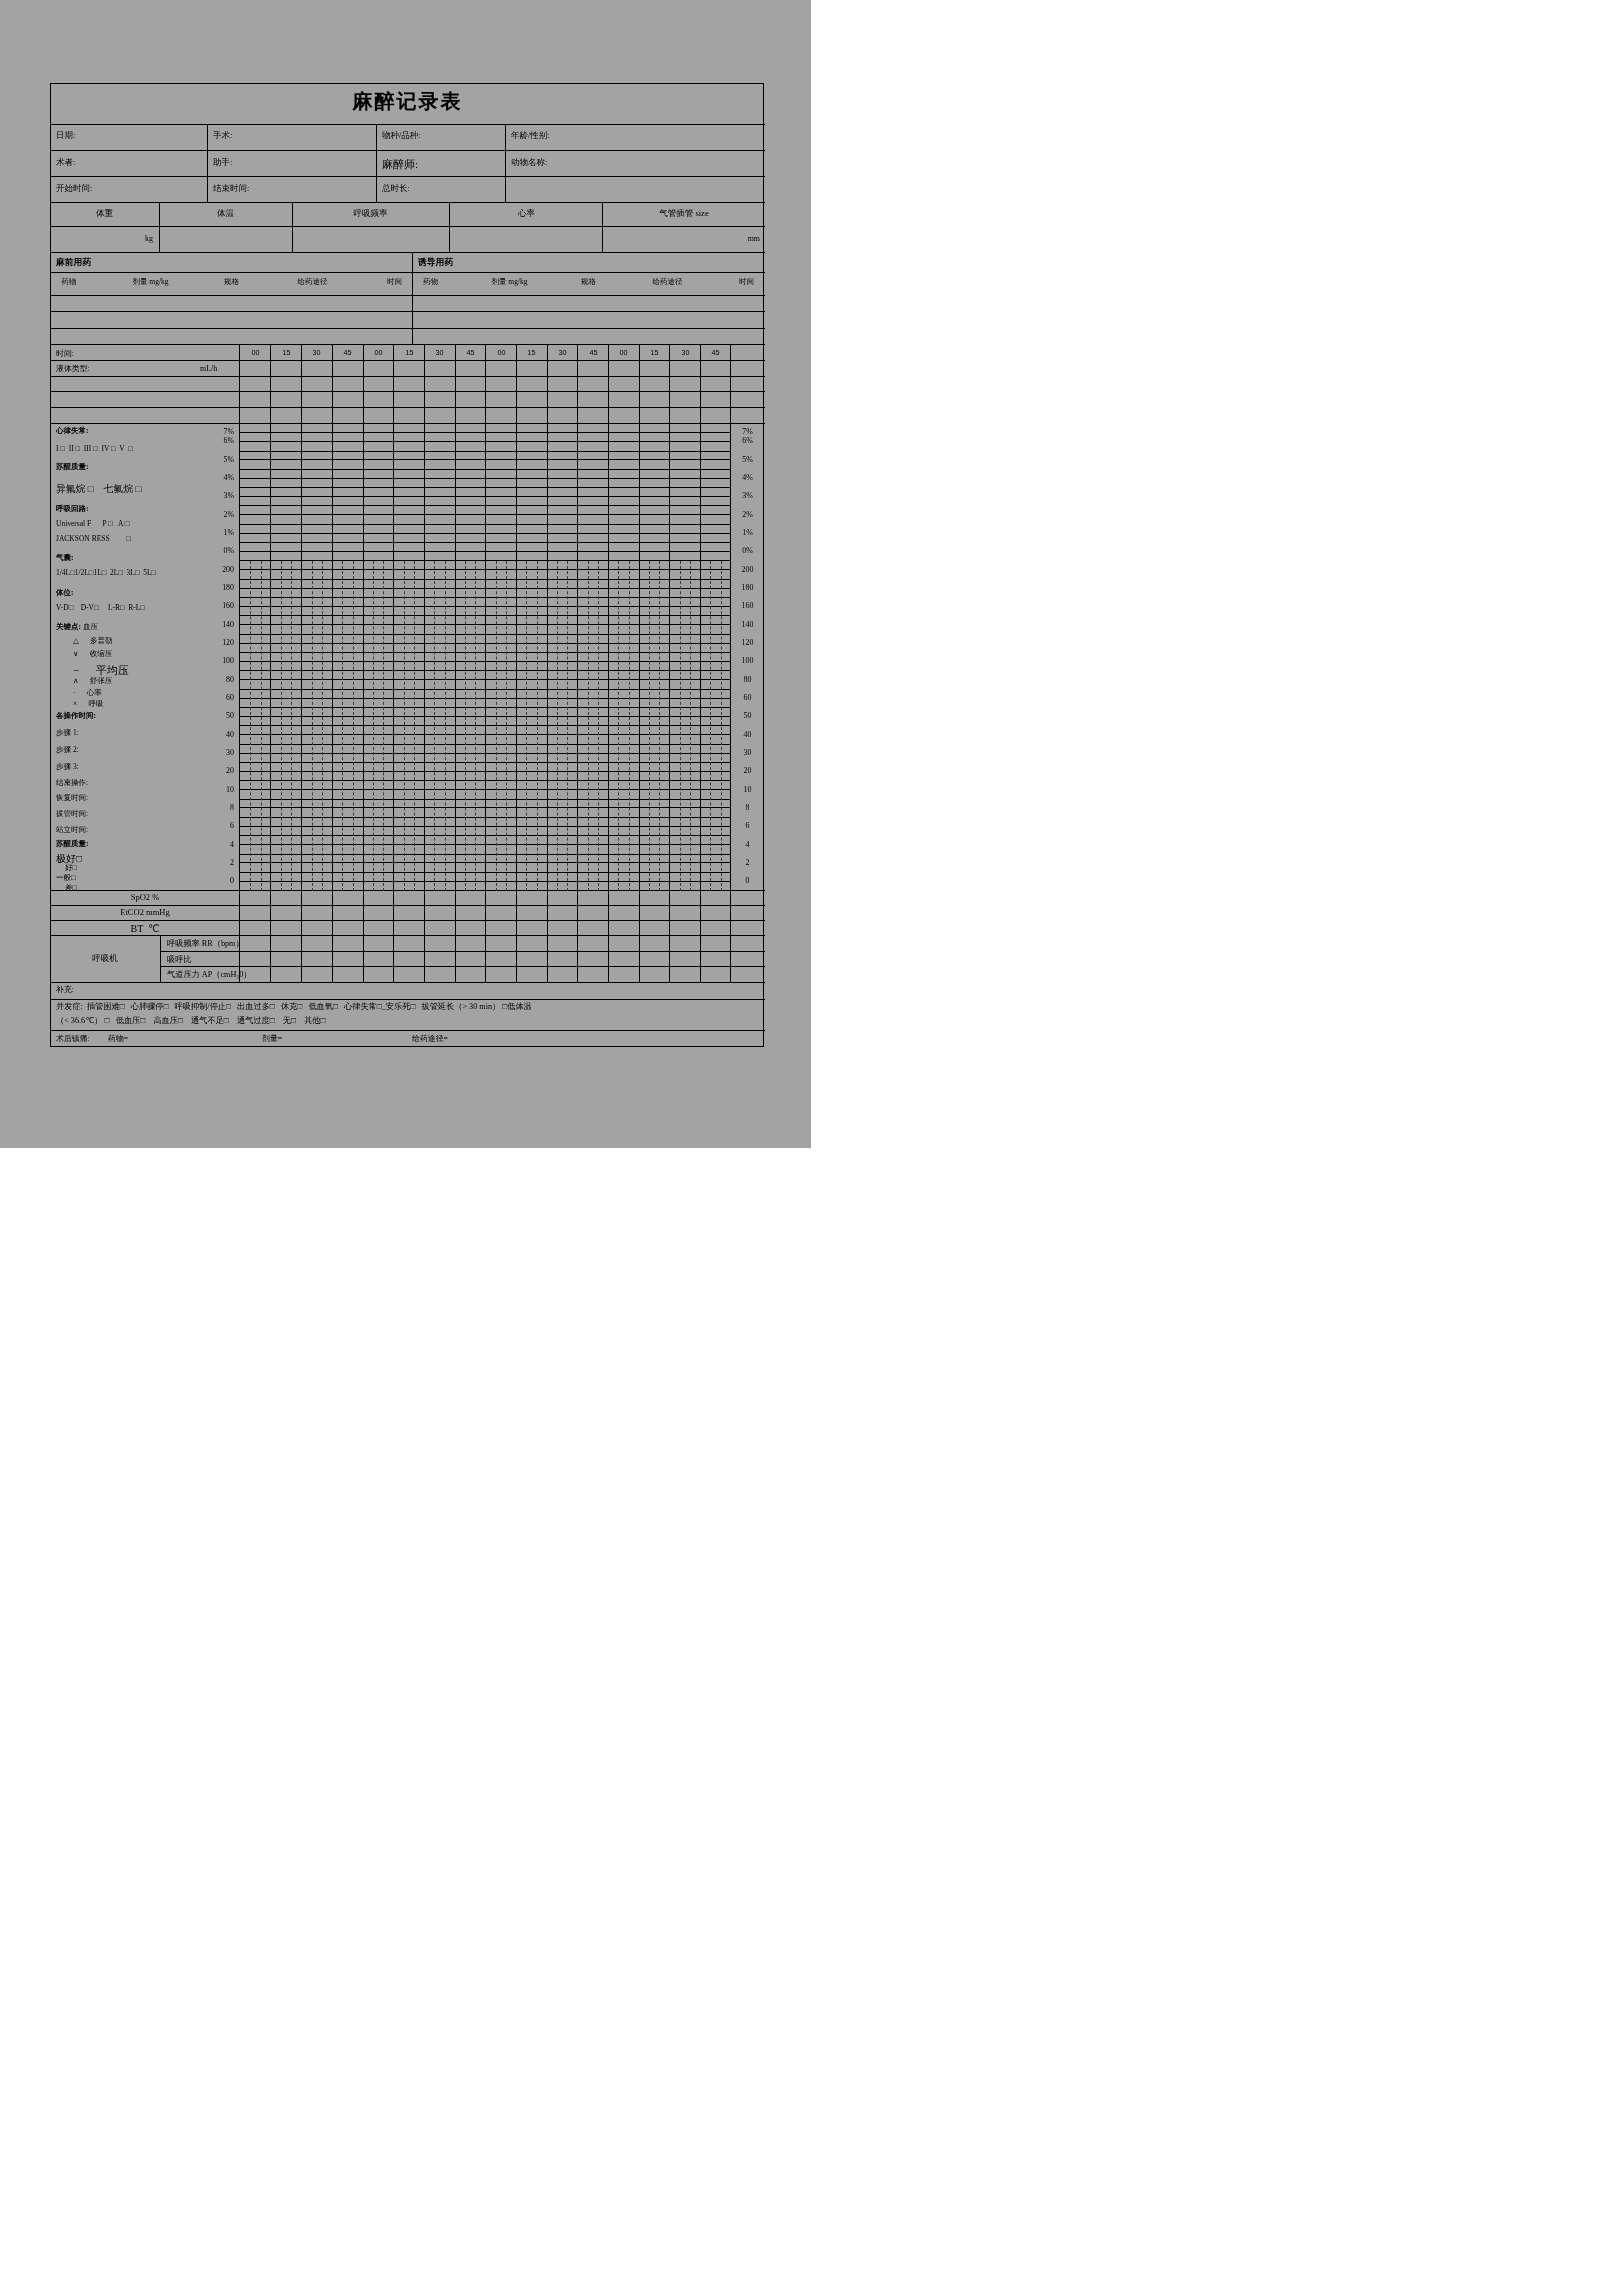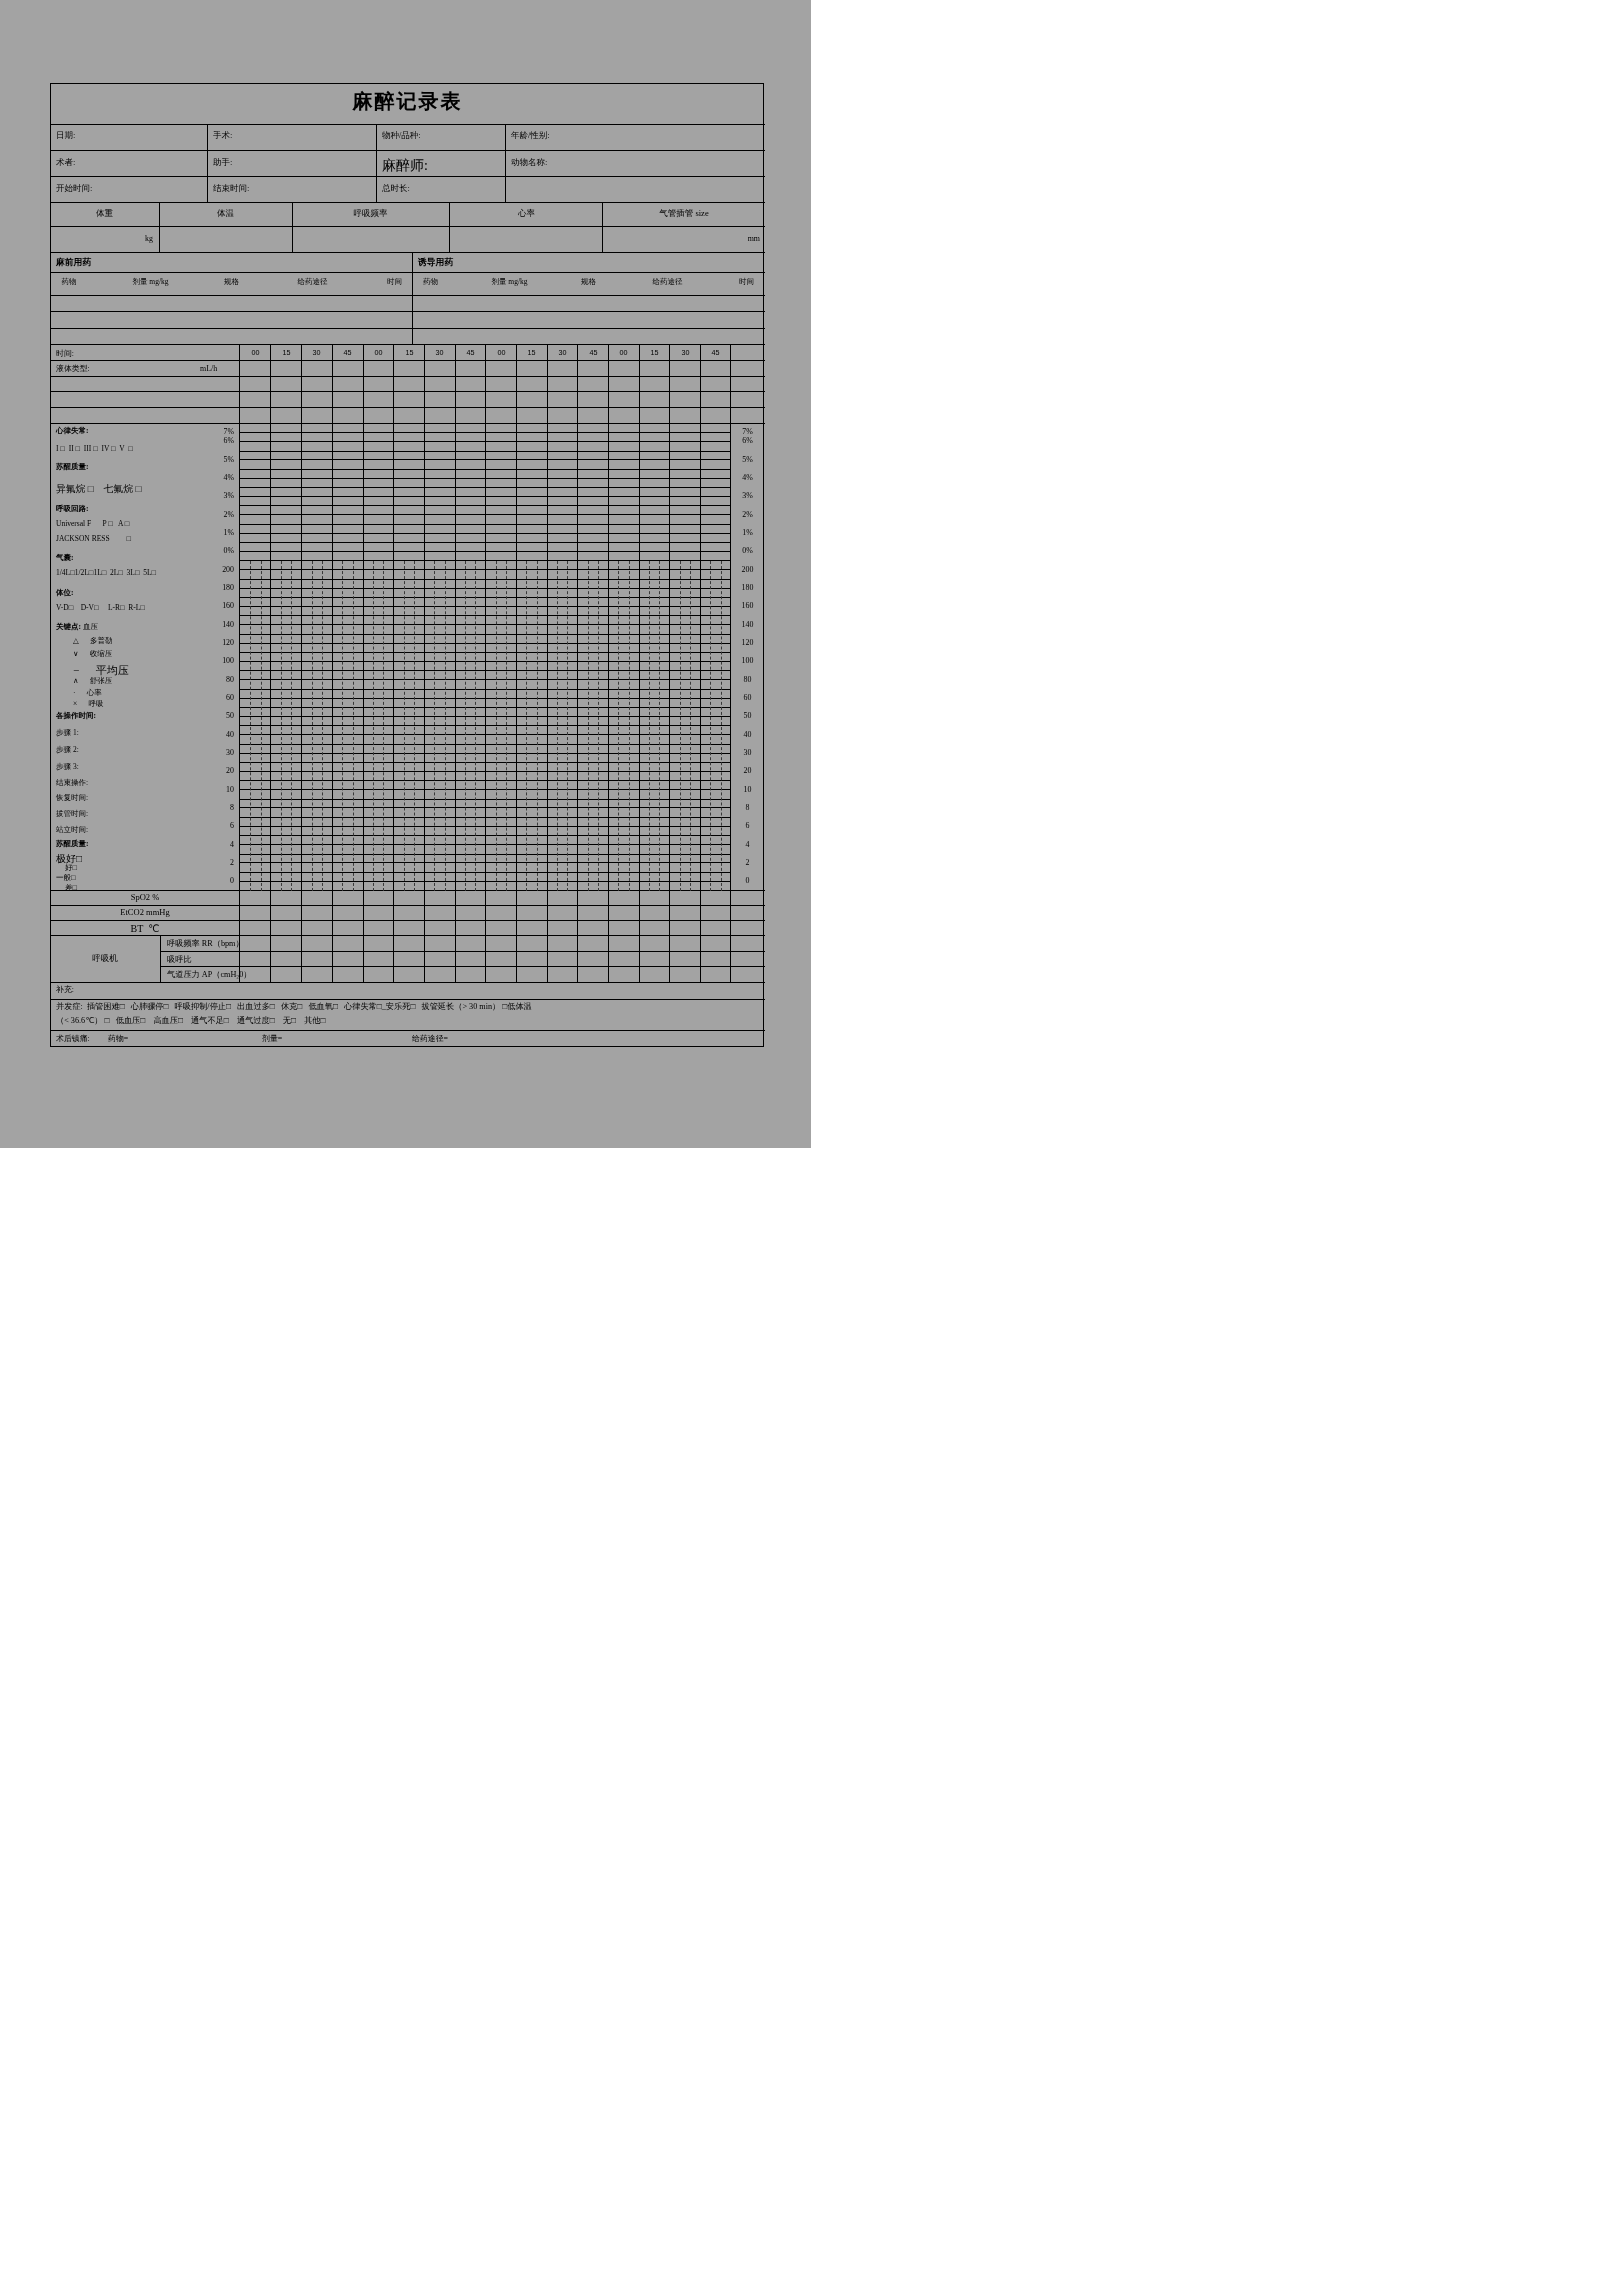--- a/index.html
+++ b/index.html
@@ -39,21 +39,21 @@
   <div class="t" style="left:262px;top:1034px;font-size:7.9px;">剂量=</div>
   <div class="t" style="left:412px;top:1034px;font-size:7.9px;">给药途径=</div>
 
   <div class="t ctr" style="left:50px;top:954px;width:110px;font-size:8.5px;">呼吸机</div>
 <div class="t cellbox" style="left: 50px; top: 124px; width: 157px; height: 26px;"><span style="position: absolute; left: 5.9px; top: 6.5px; font-size: 8.5px; white-space: pre;">日期:</span></div>
     <div class="t cellbox" style="left: 207px; top: 124px; width: 169px; height: 26px;"><span style="position: absolute; left: 5.9px; top: 6.5px; font-size: 8.5px; white-space: pre;">手术:</span></div>
     <div class="t cellbox" style="left: 376px; top: 124px; width: 129px; height: 26px;"><span style="position: absolute; left: 5.9px; top: 6.5px; font-size: 8.5px; white-space: pre;">物种/品种:</span></div>
     <div class="t cellbox" style="left: 505px; top: 124px; width: 260px; height: 26px;"><span style="position: absolute; left: 5.9px; top: 6.5px; font-size: 8.5px; white-space: pre;">年龄/性别:</span></div>
     <div class="t cellbox" style="left: 50px; top: 151px; width: 157px; height: 26px;"><span style="position: absolute; left: 5.9px; top: 6.5px; font-size: 8.5px; white-space: pre;">术者:</span></div>
     <div class="t cellbox" style="left: 207px; top: 151px; width: 169px; height: 26px;"><span style="position: absolute; left: 5.9px; top: 6.5px; font-size: 8.5px; white-space: pre;">助手:</span></div>
-    <div class="t cellbox" style="left: 376px; top: 151px; width: 129px; height: 26px;"><span style="position: absolute; left: 5.9px; top: 6.5px; font-size: 14px; white-space: pre;">麻醉师:</span></div>
+    <div class="t cellbox" style="left: 376px; top: 151px; width: 129px; height: 26px;"><span style="position: absolute; left: 5.9px; top: 6.5px; font-size: 11px; white-space: pre;">麻醉师:</span></div>
     <div class="t cellbox" style="left: 505px; top: 151px; width: 260px; height: 26px;"><span style="position: absolute; left: 5.9px; top: 6.5px; font-size: 8.5px; white-space: pre;">动物名称:</span></div>
     <div class="t cellbox" style="left: 50px; top: 177px; width: 157px; height: 26px;"><span style="position: absolute; left: 5.9px; top: 6.5px; font-size: 8.5px; white-space: pre;">开始时间:</span></div>
     <div class="t cellbox" style="left: 207px; top: 177px; width: 169px; height: 26px;"><span style="position: absolute; left: 5.9px; top: 6.5px; font-size: 8.5px; white-space: pre;">结束时间:</span></div>
     <div class="t cellbox" style="left: 376px; top: 177px; width: 129px; height: 26px;"><span style="position: absolute; left: 5.9px; top: 6.5px; font-size: 8.5px; white-space: pre;">总时长:</span></div>
     <div class="t cellbox" style="left: 505px; top: 177px; width: 260px; height: 26px;"><span style="position: absolute; left: 5.9px; top: 6.5px; font-size: 8.5px; white-space: pre;"></span></div>
     <div class="t ctr" style="left: 50px; top: 209px; width: 109px; font-size: 8.5px;">体重</div>
     <div class="t cellbox" style="left: 50px; top: 226px; width: 109px; height: 26px;"></div>
     <div class="t ctr" style="left: 159px; top: 209px; width: 133px; font-size: 8.5px;">体温</div>
     <div class="t cellbox" style="left: 159px; top: 226px; width: 133px; height: 26px;"></div>
     <div class="t ctr" style="left: 292px; top: 209px; width: 157px; font-size: 8.5px;">呼吸频率</div>

